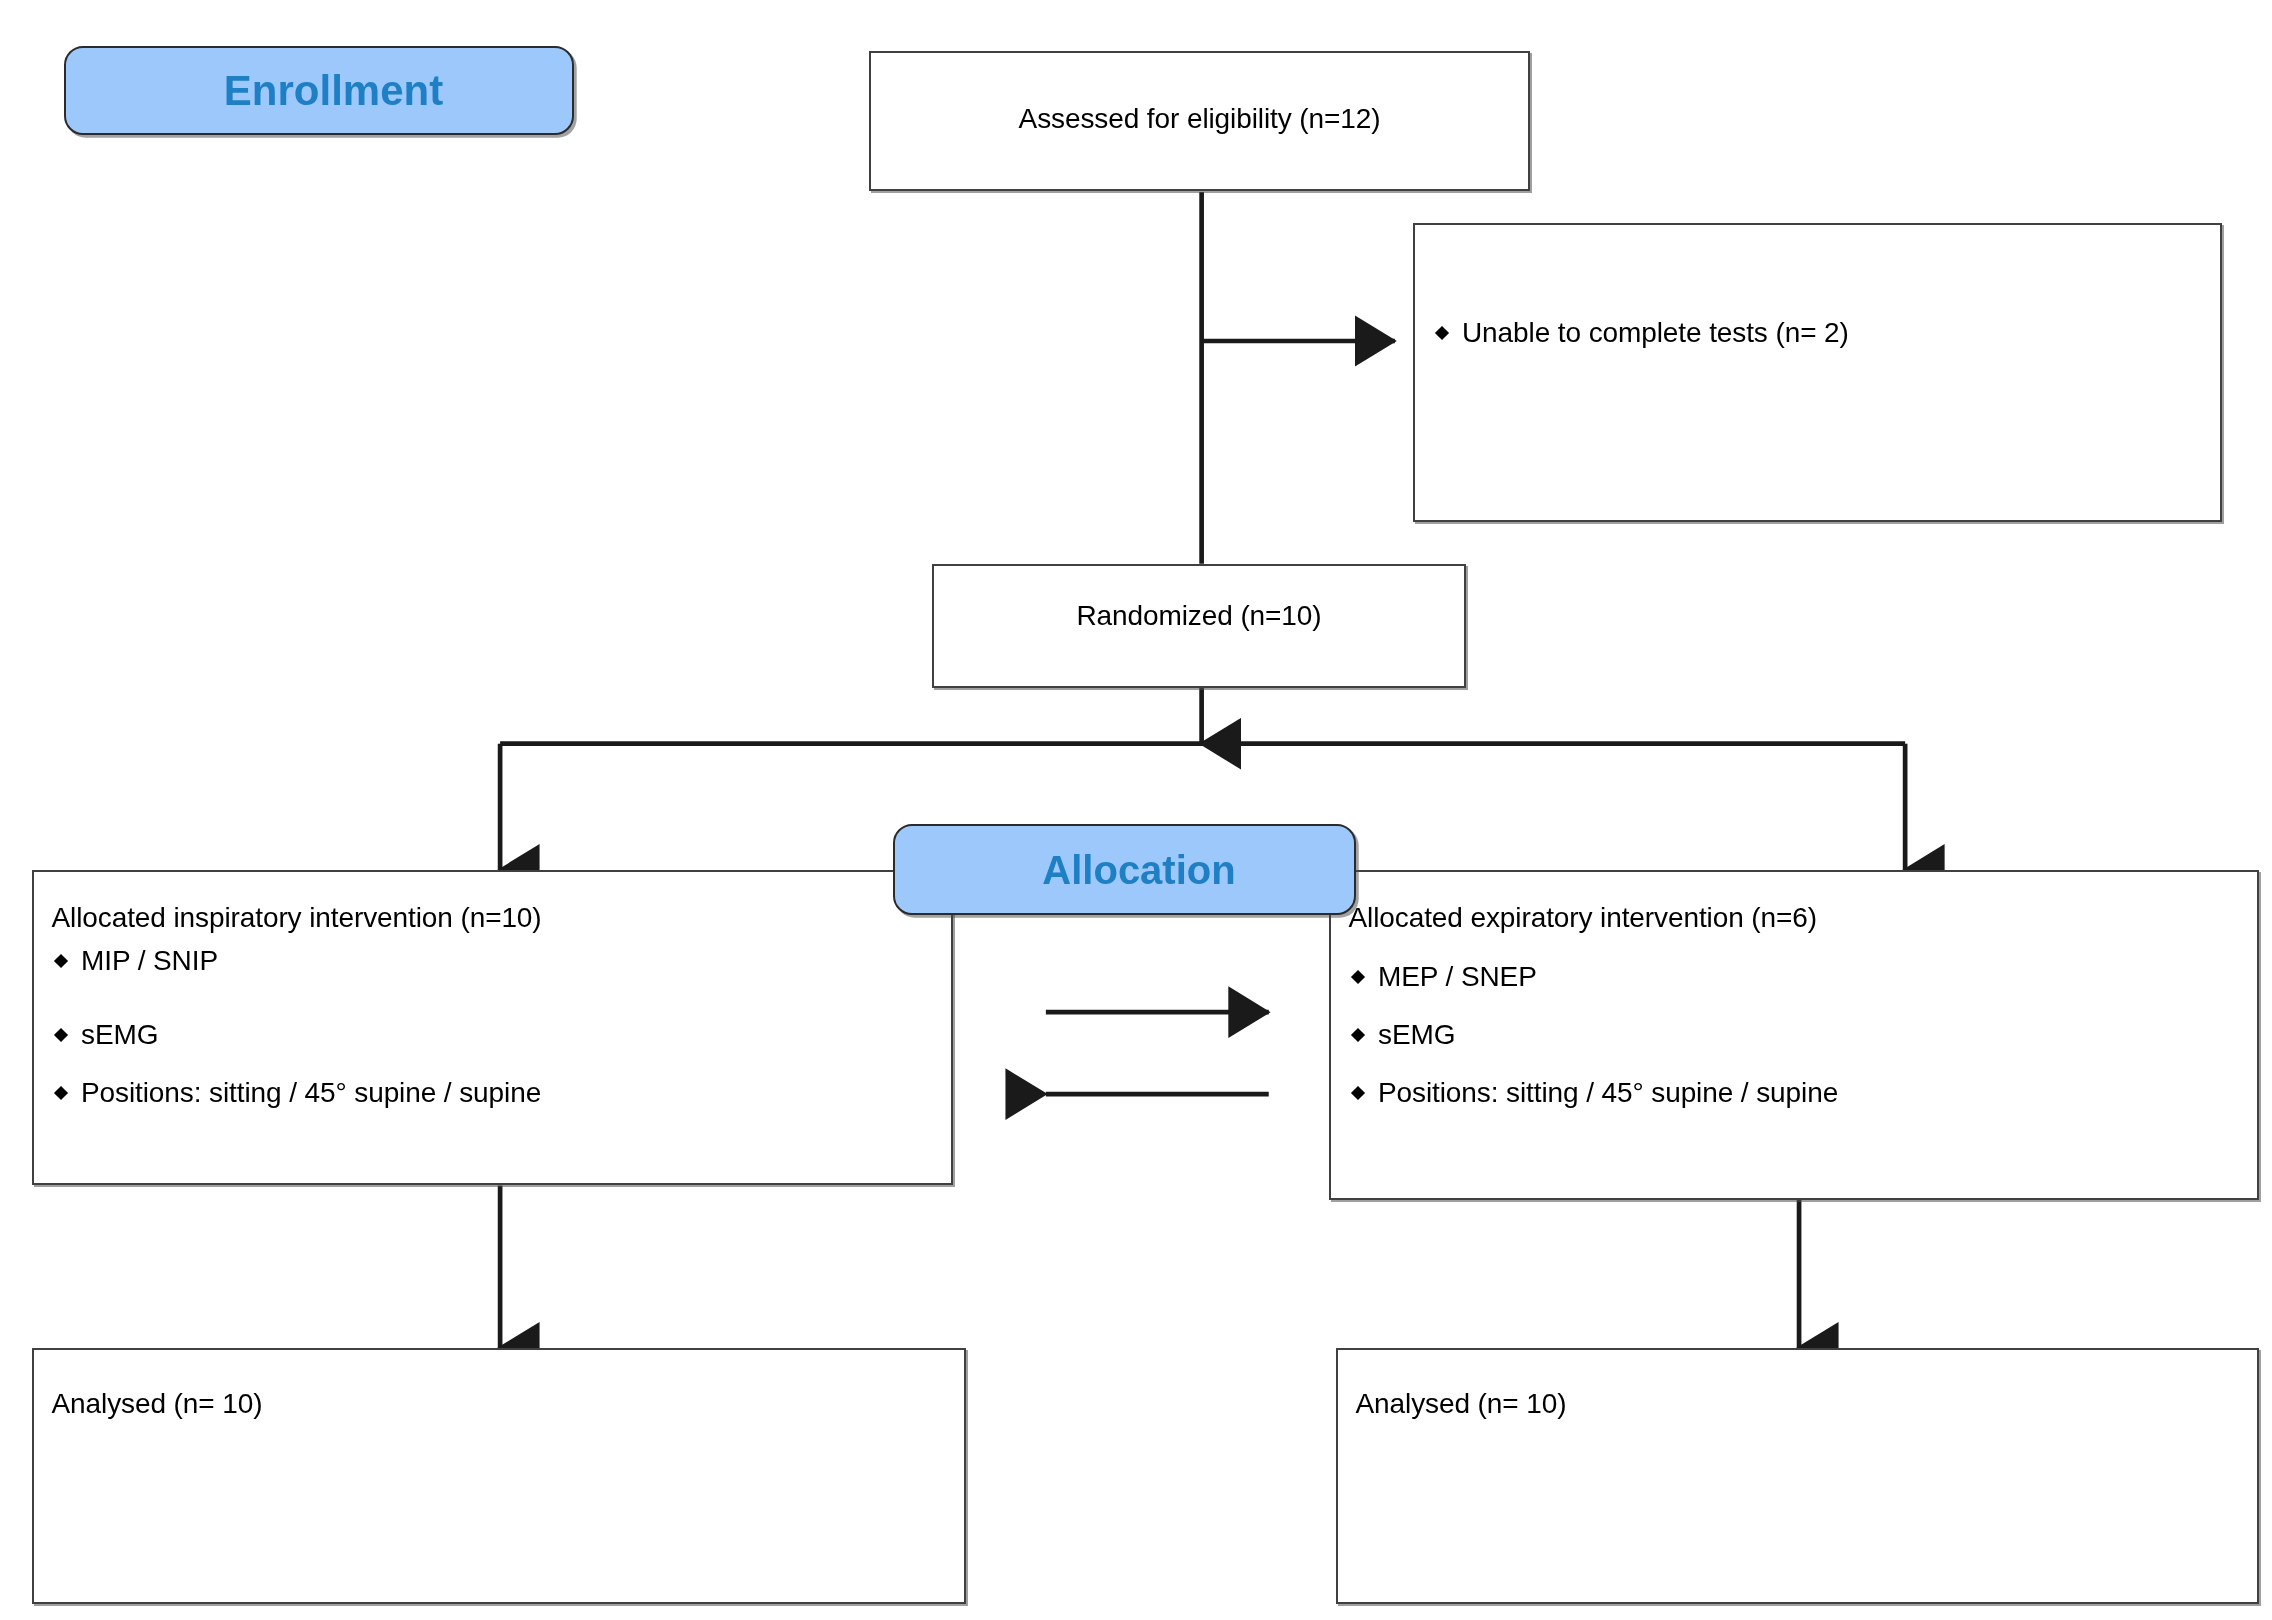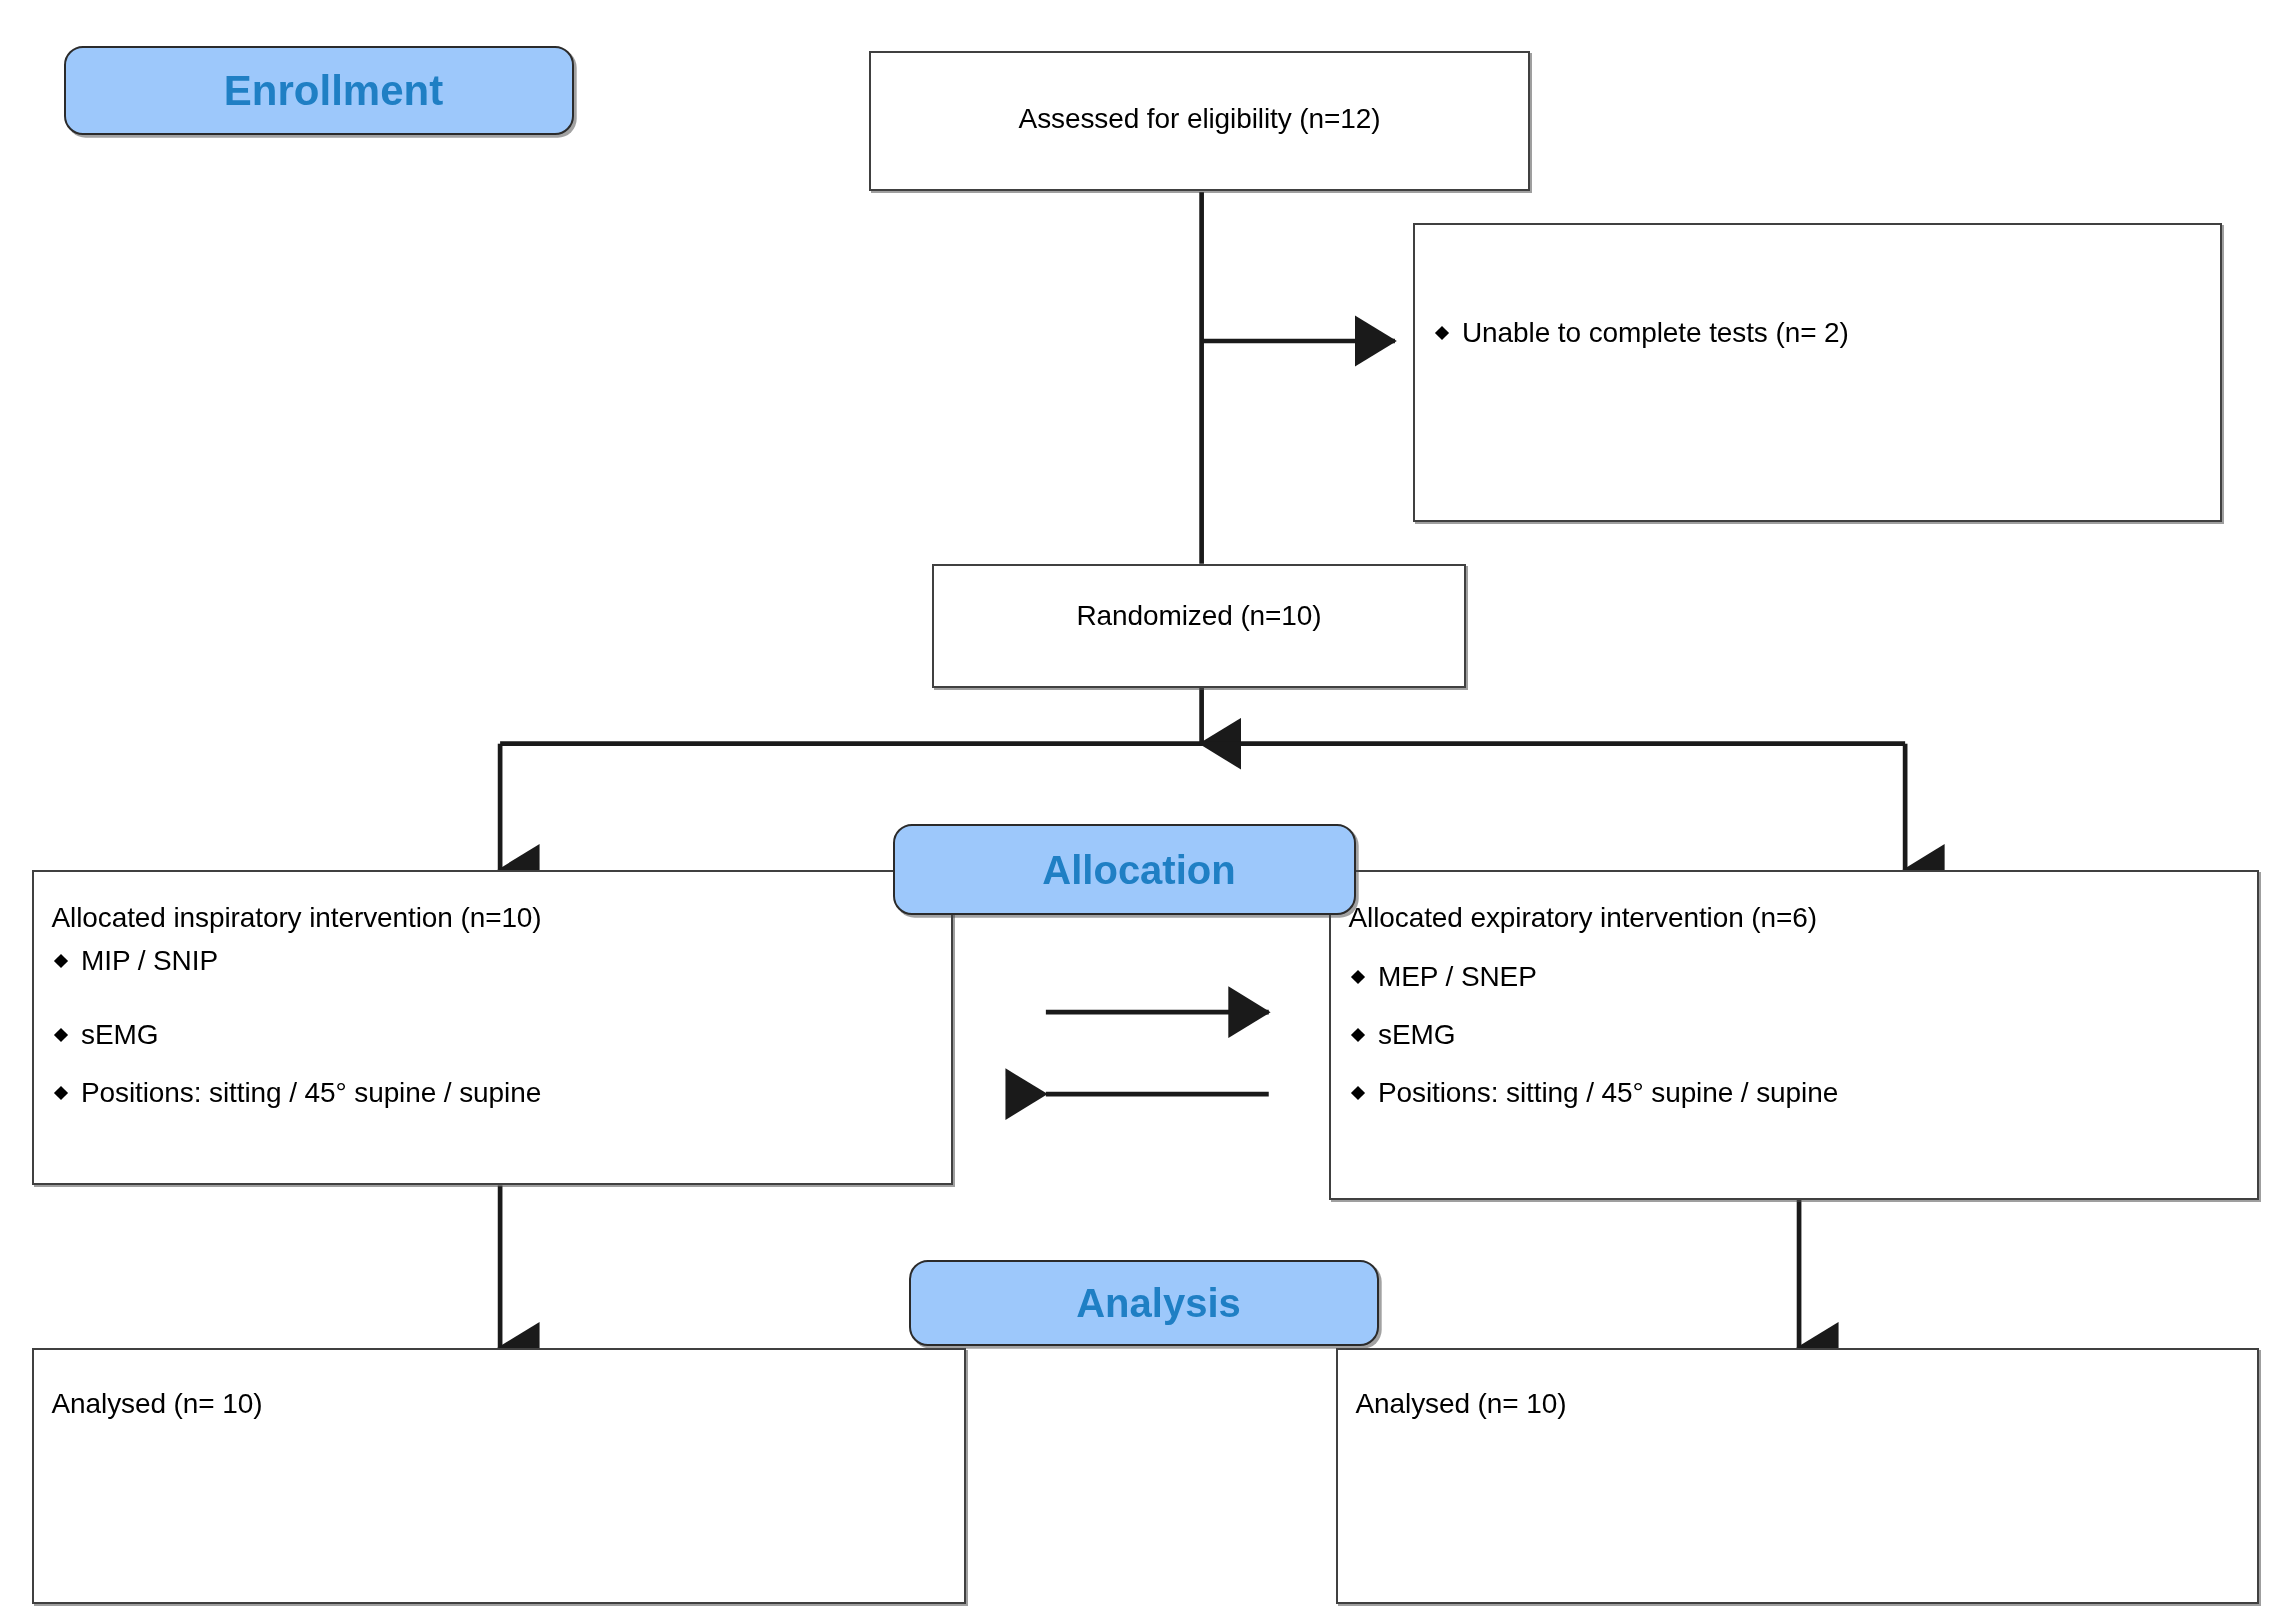--- a/index.html
+++ b/index.html
@@ -195,18 +195,15 @@
   </div>
 
   <div class="flowbox" id="box-left-analysed" style="left:32px; top:1348px; width:934px; height:256px;">
     <div class="boxtext" style="top:40px;">Analysed  (n= 10)</div>
   </div>
 
   <div class="flowbox" id="box-right-analysed" style="left:1336px; top:1348px; width:923px; height:256px;">
     <div class="boxtext" style="top:40px;">Analysed  (n= 10)</div>
   </div>
 
-  <div class="stage-badge" id="badge-analysis" style="left:909px; top:1260px; width:470px; height:86px;">
-    <span>Analysis</span>
-  </div>
 
 </div>
 
 
 </body></html>

